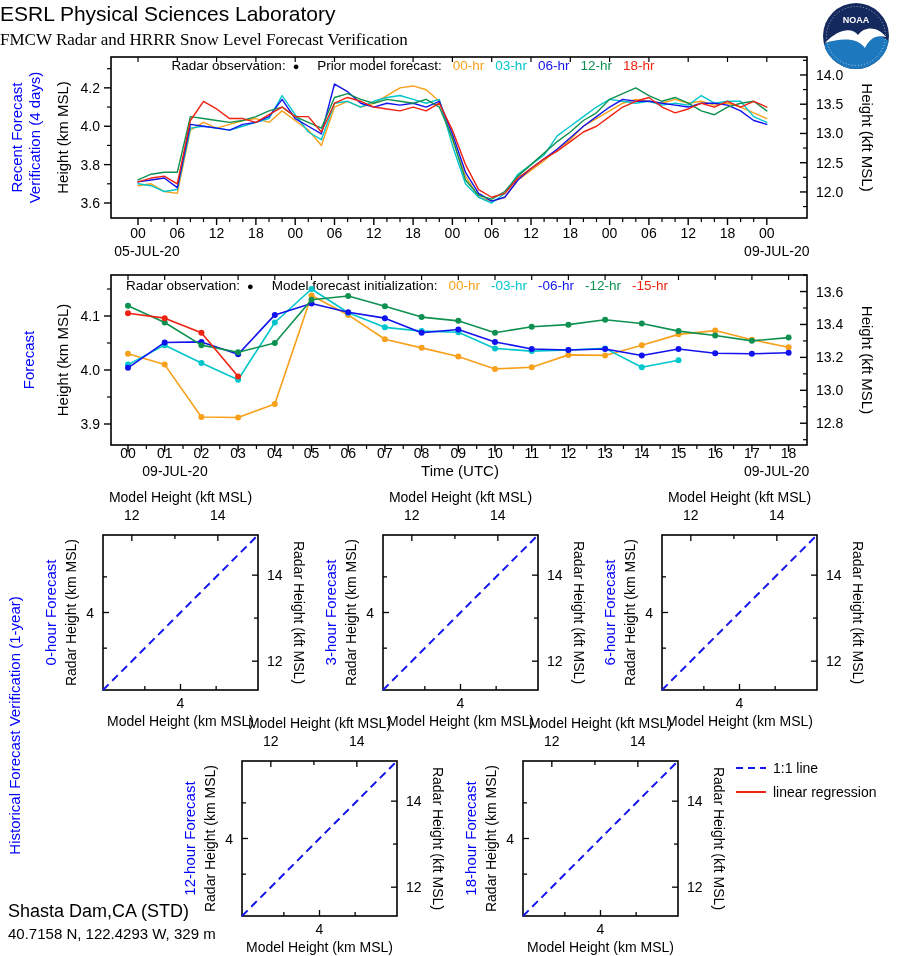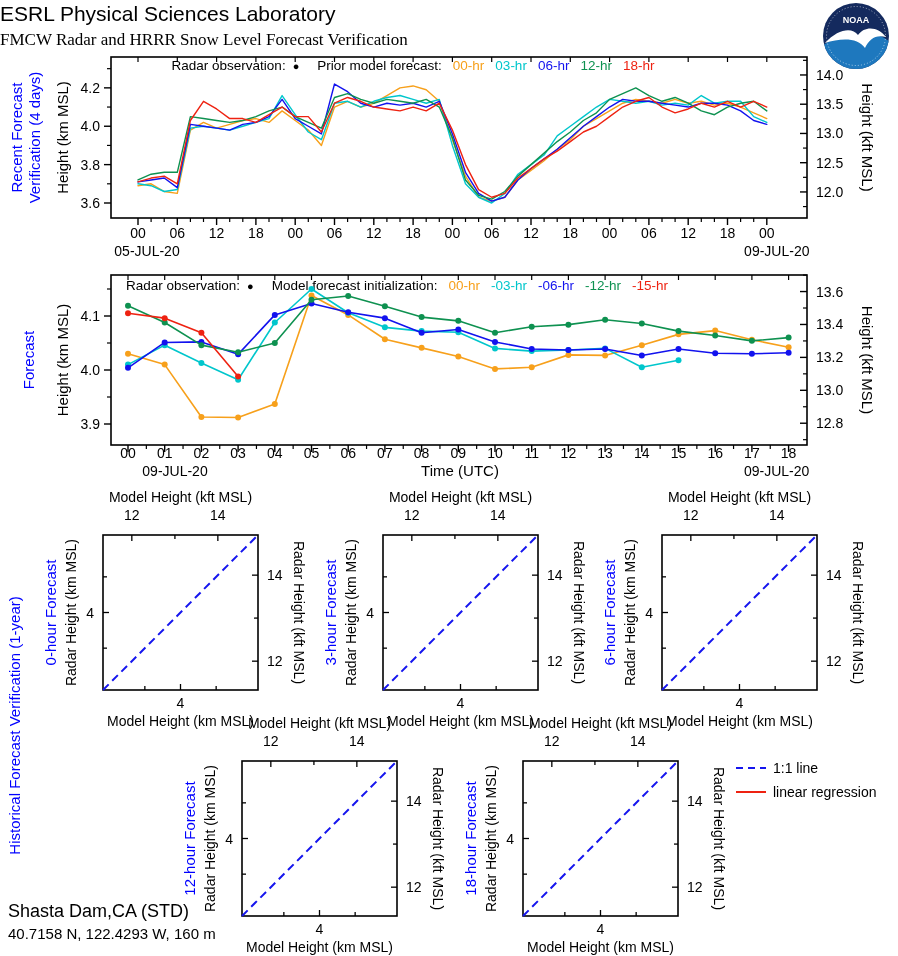--- a/index.html
+++ b/index.html
@@ -503,16 +503,16 @@
         </g>
         <line x1="736" y1="283" x2="766" y2="283" stroke="#1515EE" stroke-width="2" stroke-dasharray="7 5"></line>
         <text x="773" y="288" font-size="14" fill="#000" text-anchor="start">1:1 line</text>
         <line x1="736" y1="307" x2="766" y2="307" stroke="#EE2211" stroke-width="2" stroke-dasharray="none"></line>
         <text x="773" y="312" font-size="14" fill="#000" text-anchor="start">linear regression</text>
       </g>
     </svg>
 
   <div class="station">
     <div class="station-name">Shasta Dam,CA (STD)</div>
-    <div class="station-loc">40.7158 N, 122.4293 W, 160 m</div>
+    <div class="station-loc">40.7158 N, 122.4293 W, 329 m</div>
   </div>
 
 </div>
 
 </body></html>

